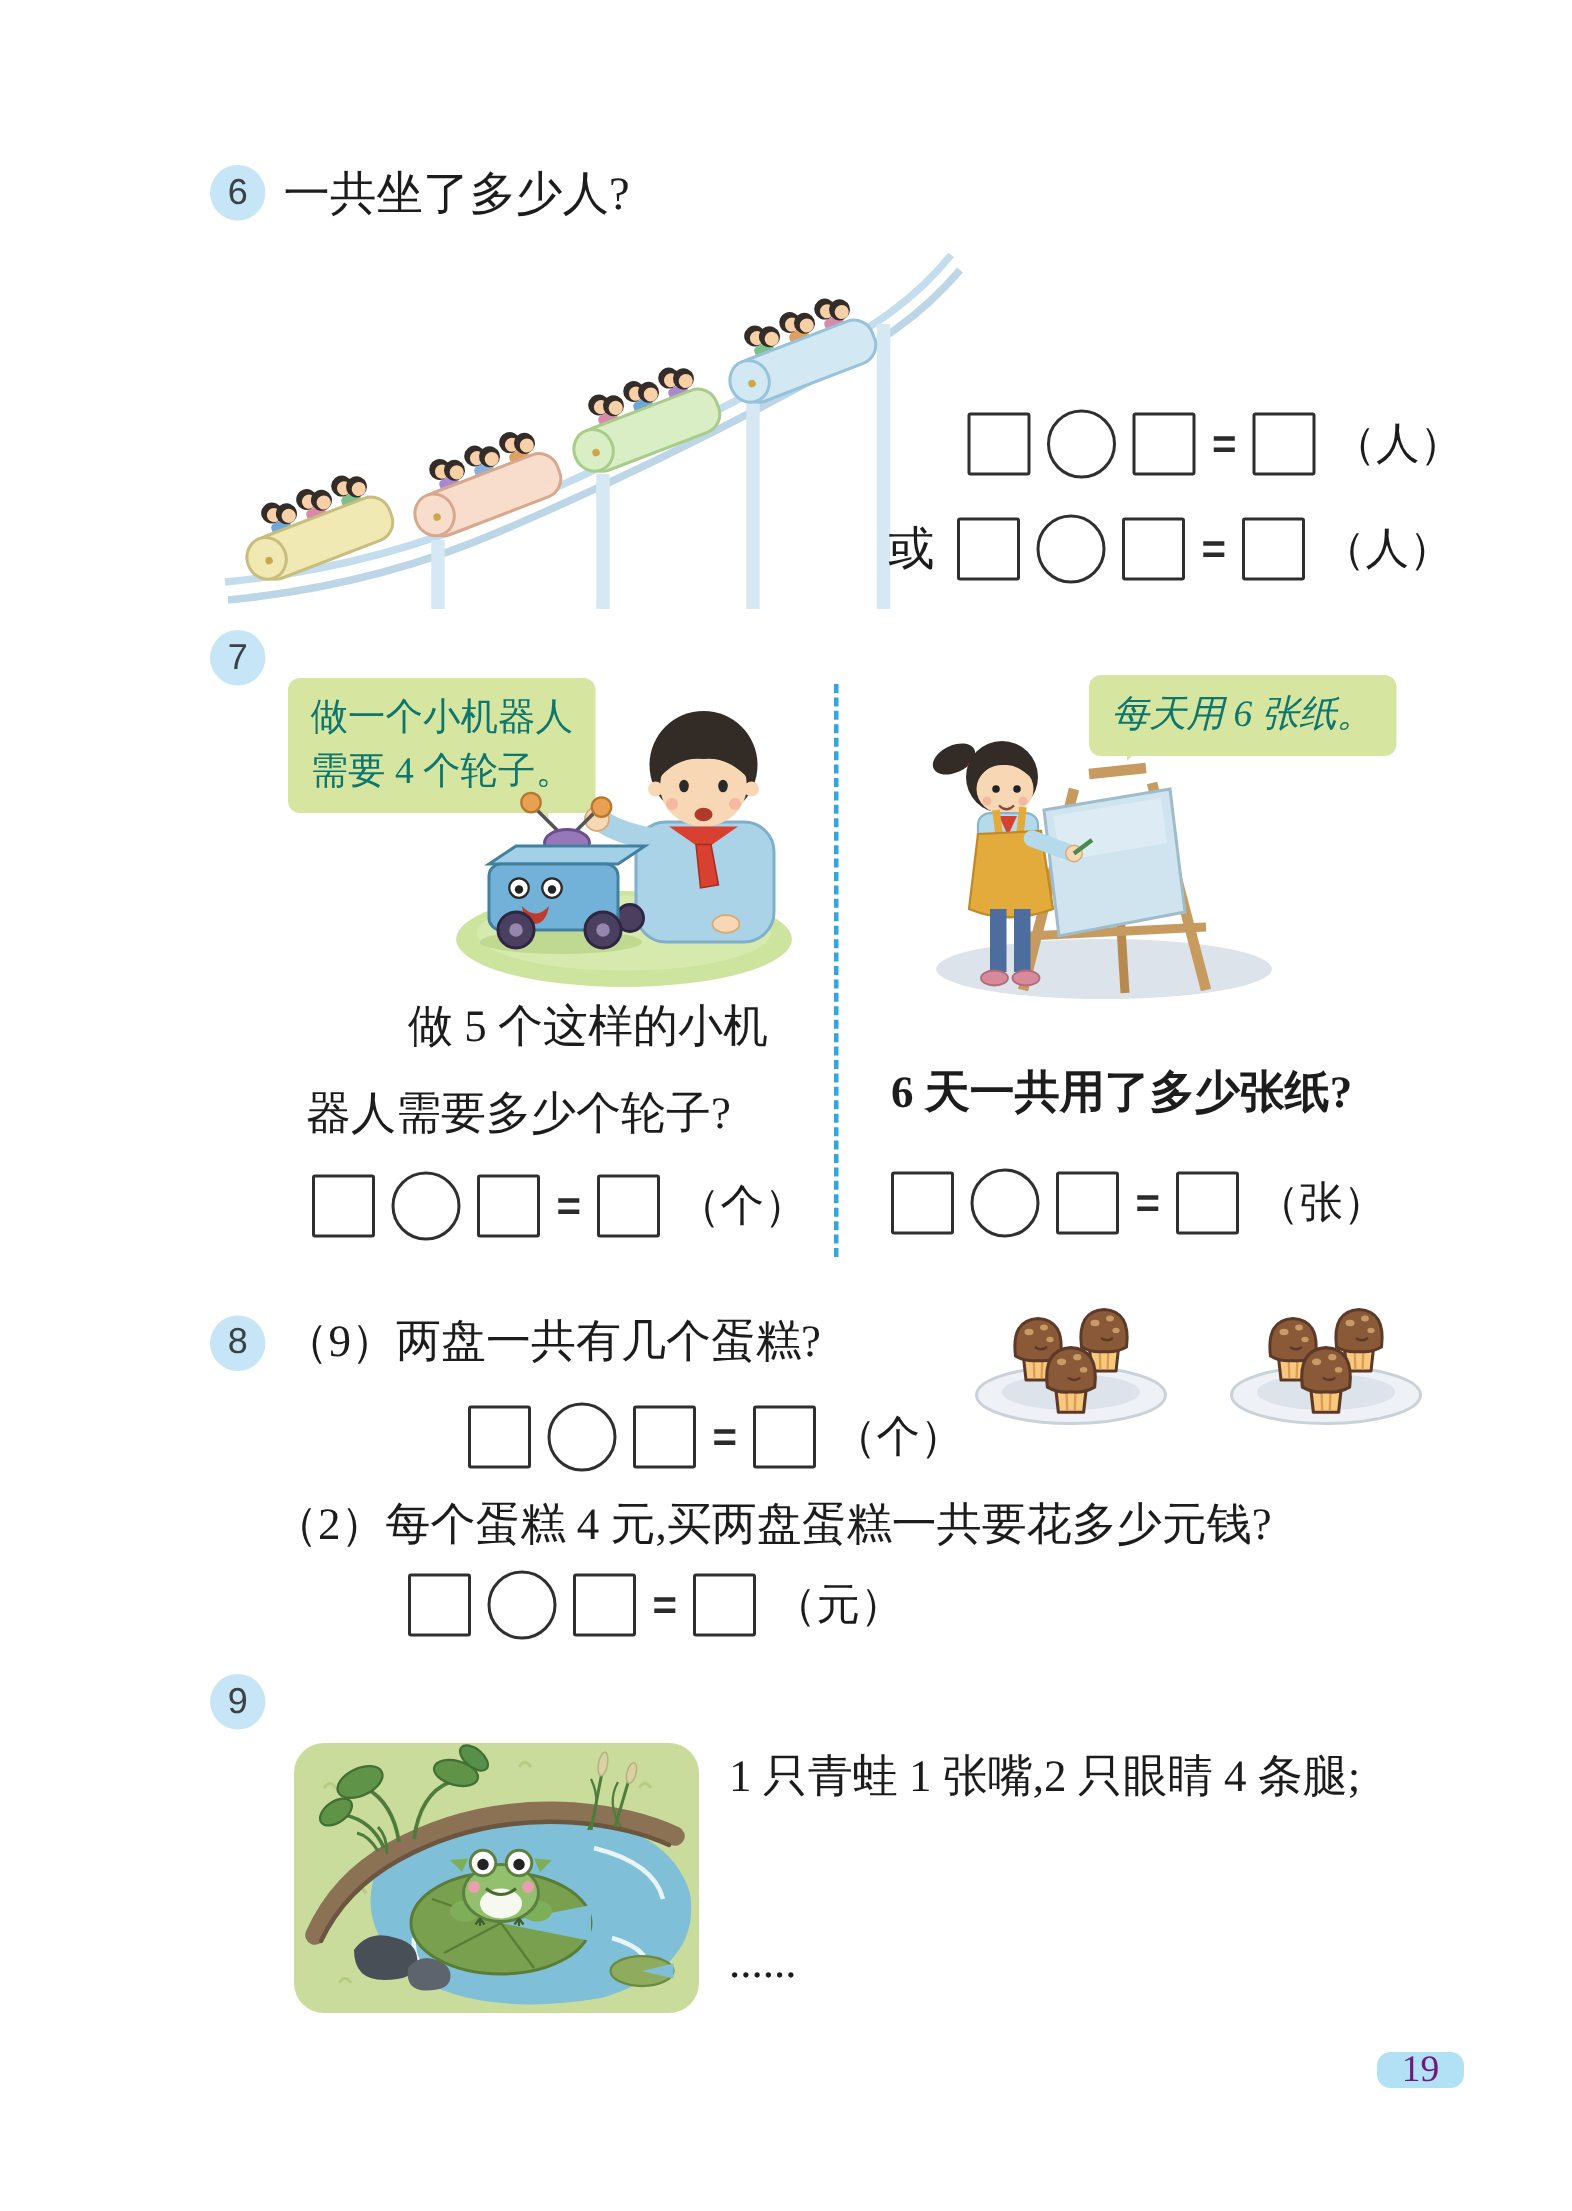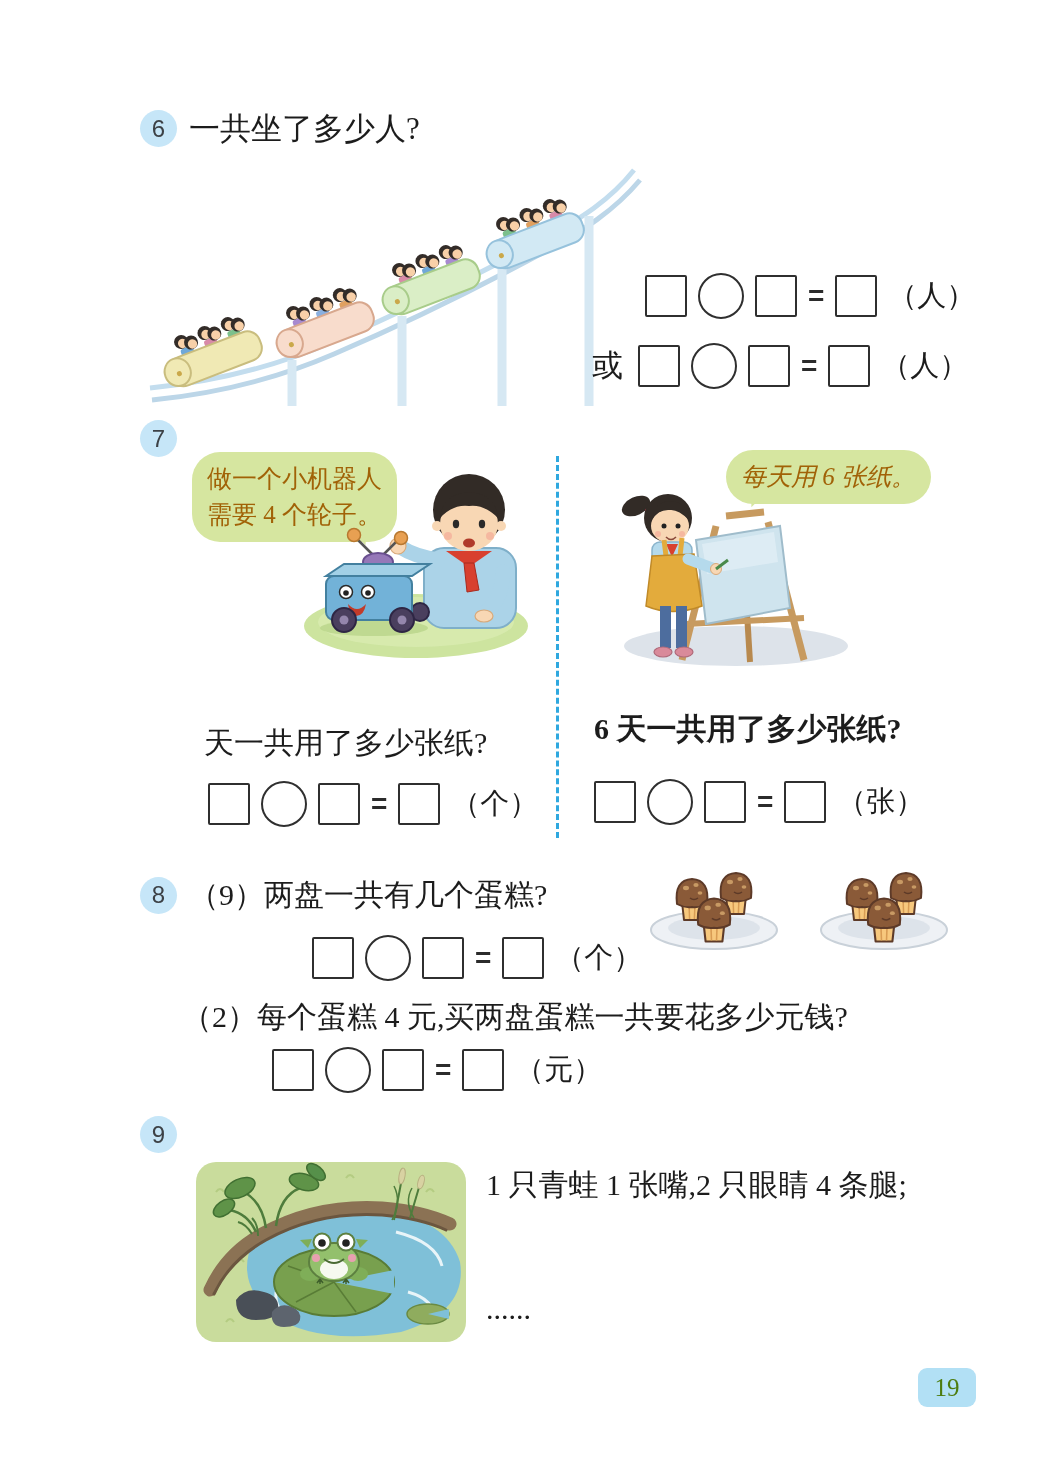--- a/index.html
+++ b/index.html
@@ -22,42 +22,42 @@
   
   .eqrow{display:flex;align-items:center;gap:11px;height:44px;}
   .sq{width:38px;height:38px;border:2.5px solid #2f2f2f;background:#fff;border-radius:2px;flex:0 0 auto;}
   .ci{width:42px;height:42px;border:2.5px solid #2f2f2f;background:#fff;border-radius:50%;flex:0 0 auto;}
   .eqs{font-family:"Liberation Sans","DejaVu Sans",sans-serif;font-weight:700;font-size:28px;color:#2b2b2b;}
   .unit{font-size:29px;white-space:nowrap;}
   .orlbl{font-size:31px;margin-right:4px;}
   
   .bubble{
     position:absolute;background:var(--bubble-bg,#d6e6a0);
-    border-radius:28px;padding:9px 15px;font-size:25px;line-height:36px;
-    color:#a16207;white-space:nowrap;
+    border-radius:8px;padding:9px 15px;font-size:25px;line-height:36px;
+    color:#0f766e;white-space:nowrap;
   }
   .bubble .bline{display:block;}
   .bubble.tail-br::after{
     content:"";position:absolute;bottom:-14px;right:28px;
     border:10px solid transparent;border-top:16px solid var(--bubble-bg,#d6e6a0);
     border-right-width:4px;transform:rotate(-12deg);
   }
   .bubble.tail-bl::after{
     content:"";position:absolute;bottom:-14px;left:22px;
     border:10px solid transparent;border-top:16px solid var(--bubble-bg,#d6e6a0);
     border-left-width:4px;transform:rotate(14deg);
   }
   .divider{
     width:0;border-left:3px dashed var(--divider,#2fa8df);
   }
   #page-badge{
-    width:58px;height:39px;border-radius:9px;
+    width:58px;height:24px;border-radius:9px;
     background:var(--page-badge-bg,#b2e0f5);
     display:flex;align-items:center;justify-content:center;
-    font-size:25px;color:#4d7c0f;
+    font-size:25px;color:#701a75;
   }
   .pond-wrap{border-radius:20px;overflow:hidden;}
   svg{display:block;}
 </style>
 </head>
 <body>
 
 <div id="page">
 
   <div class="abs header-row" style="left:140px;top:110px;">
@@ -206,21 +206,22 @@
       <circle cx="48" cy="133" r="2.8" fill="#222"></circle>
       <circle cx="70" cy="133" r="2.8" fill="#222"></circle>
       <path d="M 50 144 Q 59 154 68 144 Q 66 156 58 156 Q 51 154 50 144 Z" fill="#c23b2a"></path>
       <circle cx="46" cy="160" r="12" fill="#4a3f5e" stroke="#2e2644" stroke-width="2"></circle>
       <circle cx="104" cy="160" r="12" fill="#4a3f5e" stroke="#2e2644" stroke-width="2"></circle>
       <circle cx="46" cy="160" r="4.5" fill="#9486ac"></circle>
       <circle cx="104" cy="160" r="4.5" fill="#9486ac"></circle>
     </g>
   </svg>
 
-  <div class="abs qtext" style="left:204px;top:724px;">天一共用了多少张纸?</div>
+  <div class="abs qtext" style="left:272px;top:666px;">做 5 个这样的小机</div>
+  <div class="abs qtext" style="left:204px;top:724px;">器人需要多少个轮子?</div>
 
   <div class="abs eqrow" style="left:208px;top:782px;">
     <span class="sq"></span>
     <span class="ci"></span>
     <span class="sq"></span>
     <span class="eqs">=</span>
     <span class="sq"></span>
     <span class="unit">（个）</span>
   </div>
 

